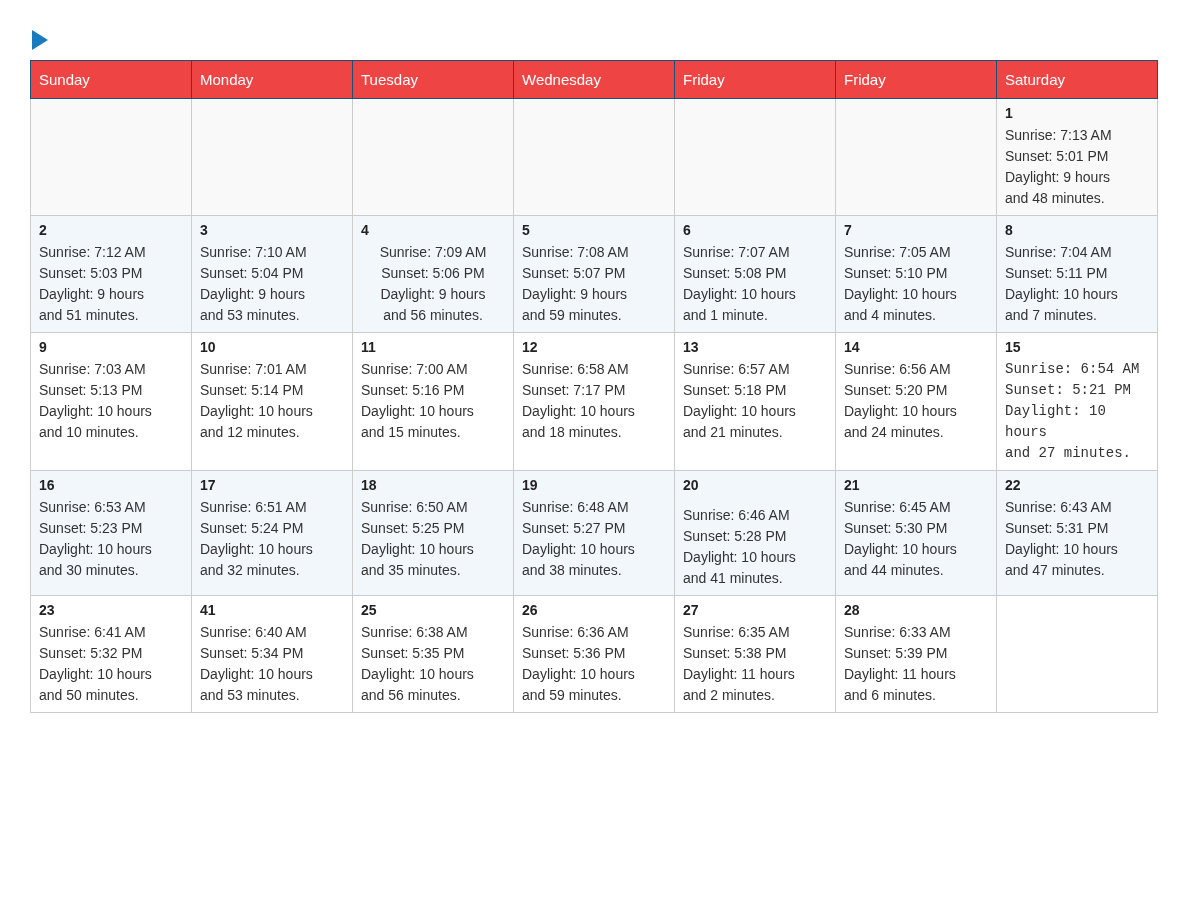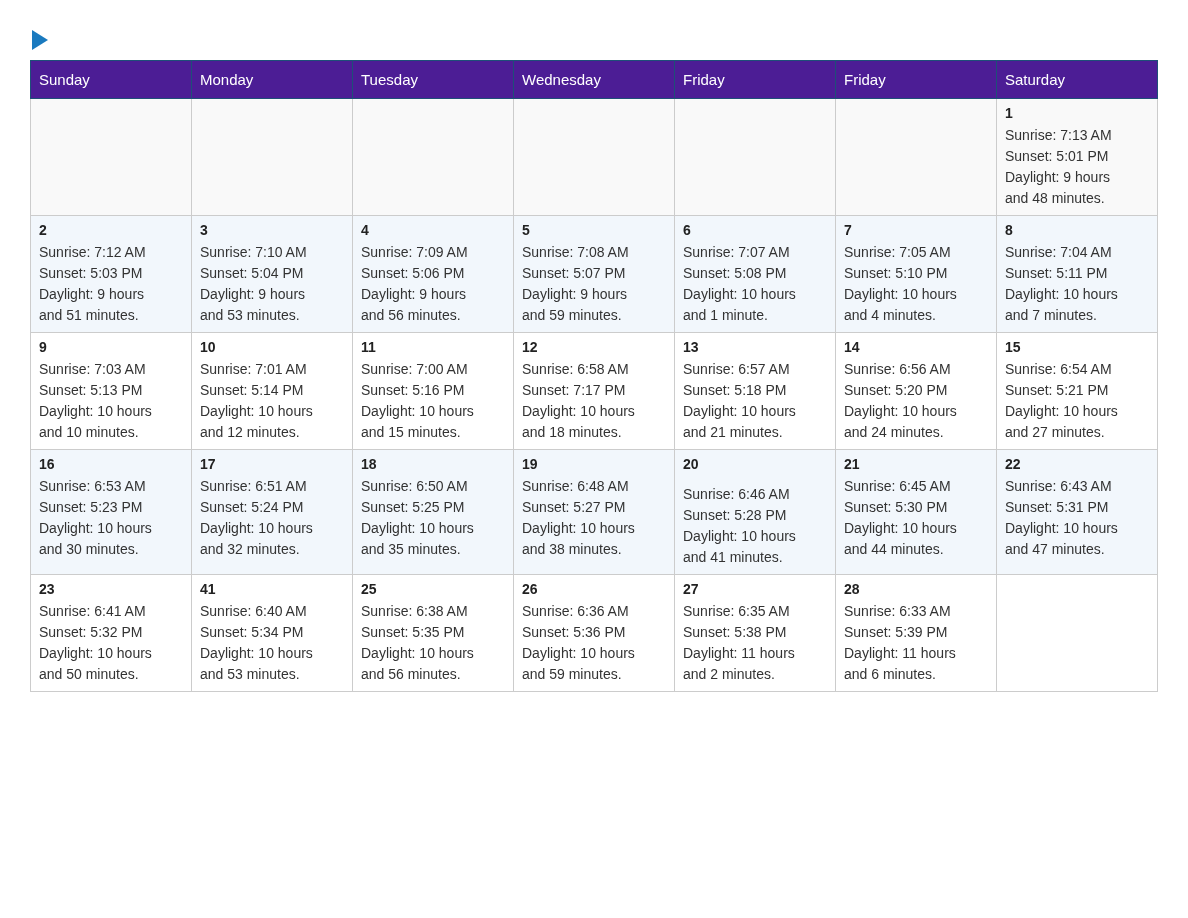--- a/index.html
+++ b/index.html
@@ -43,21 +43,21 @@
       font-size: 18px;
       color: #555;
       margin-top: 4px;
     }
     table {
       width: 100%;
       border-collapse: collapse;
       table-layout: fixed;
     }
     thead th {
-      background-color: #4c1d95;
+      background-color: #ef4444;
       color: #fff;
       padding: 10px 8px;
       font-size: 15px;
       font-weight: normal;
       text-align: left;
       border: 1px solid #1e4f78;
     }
     tbody td {
       vertical-align: top;
       padding: 6px 8px;
@@ -172,21 +172,21 @@
         </td>
         <td>
           <div class="day-number">3</div>
           <div class="day-info" style="white-space: pre-line;">Sunrise: 7:10 AM
 Sunset: 5:04 PM
 Daylight: 9 hours
 and 53 minutes.</div>
         </td>
         <td>
           <div class="day-number">4</div>
-          <div class="day-info" style="white-space: pre-line;">Sunrise: 7:09 AM
+          <div class="day-info" style="white-space: pre-line; text-align: center;">Sunrise: 7:09 AM
 Sunset: 5:06 PM
 Daylight: 9 hours
 and 56 minutes.</div>
         </td>
         <td>
           <div class="day-number">5</div>
           <div class="day-info" style="white-space: pre-line;">Sunrise: 7:08 AM
 Sunset: 5:07 PM
 Daylight: 9 hours
 and 59 minutes.</div>
@@ -251,21 +251,21 @@
         </td>
         <td>
           <div class="day-number">14</div>
           <div class="day-info" style="white-space: pre-line;">Sunrise: 6:56 AM
 Sunset: 5:20 PM
 Daylight: 10 hours
 and 24 minutes.</div>
         </td>
         <td>
           <div class="day-number">15</div>
-          <div class="day-info" style="white-space: pre-line;">Sunrise: 6:54 AM
+          <div class="day-info" style="white-space: pre-line; font-family: Liberation Mono, monospace;">Sunrise: 6:54 AM
 Sunset: 5:21 PM
 Daylight: 10 hours
 and 27 minutes.</div>
         </td>
       </tr>
       <tr>
         <td>
           <div class="day-number">16</div>
           <div class="day-info" style="white-space: pre-line;">Sunrise: 6:53 AM
 Sunset: 5:23 PM

